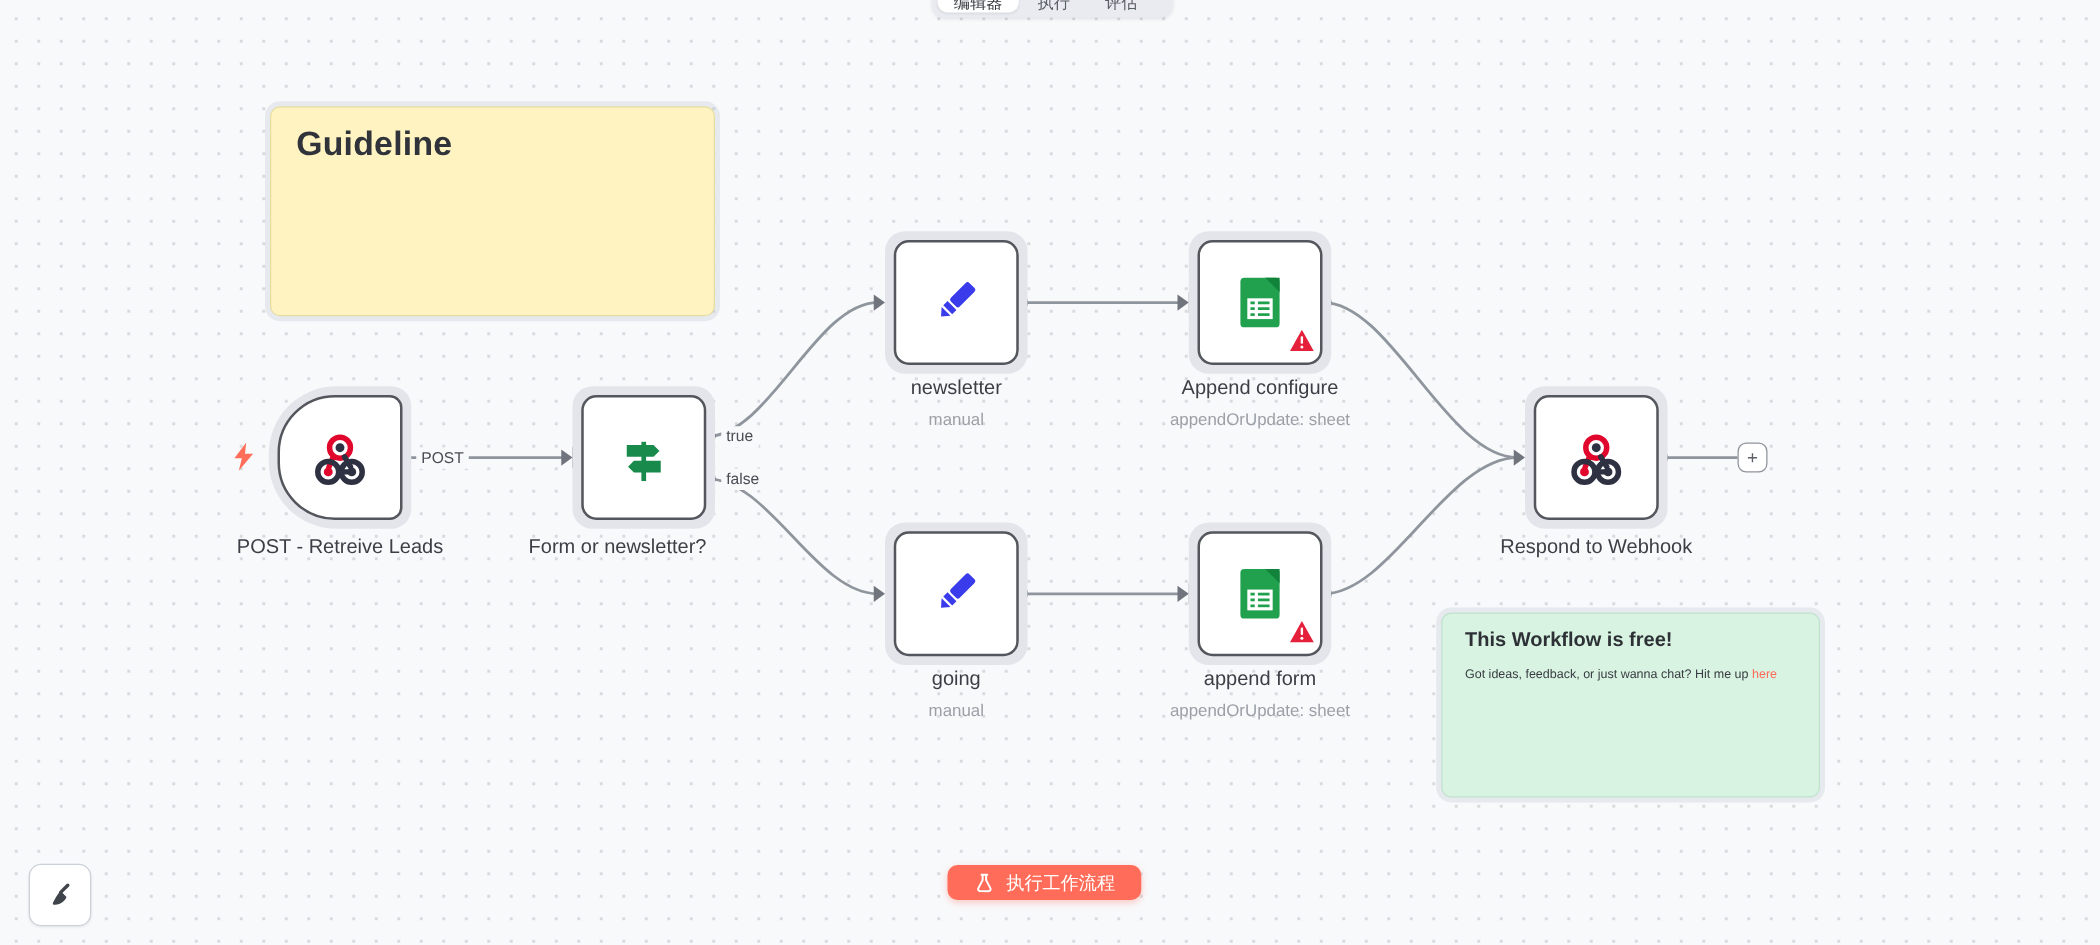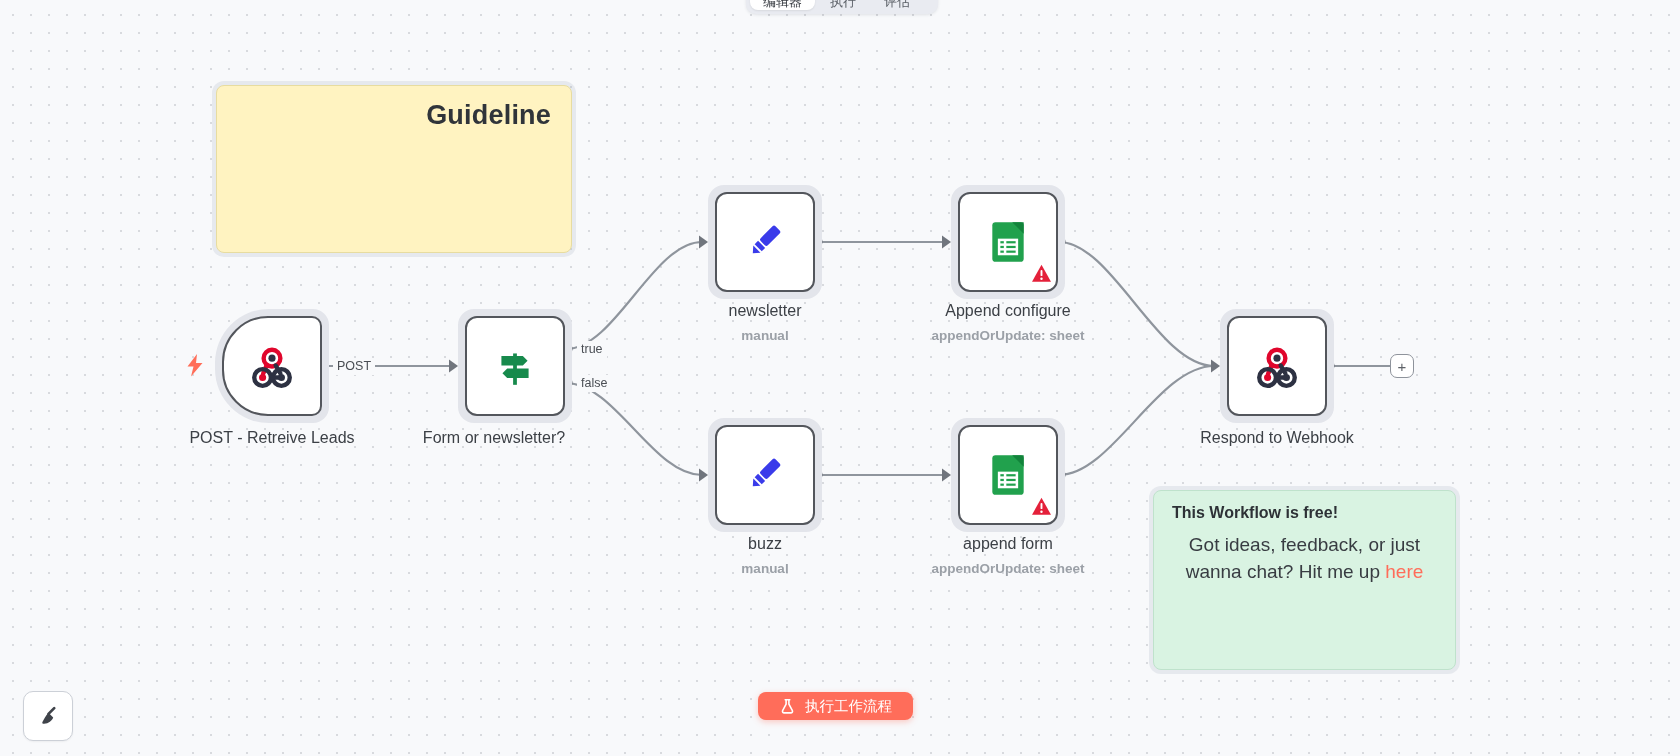--- a/index.html
+++ b/index.html
@@ -37,37 +37,36 @@
 
   
   .sticky {
     position:absolute; border-radius:8px; z-index:5;
     box-shadow:0 0 0 4px rgba(170,176,190,.22);
   }
   .sticky.yellow {
     left:216px; top:85px; width:356px; height:168px;
     background:#fff3c1; border:1px solid #e7dca0;
     padding:14px 20px;
-    text-align:right;
   }
   .sticky.yellow h1 {
     font-size:27px; font-weight:700; color:#30343a; letter-spacing:.2px;
   }
   .sticky.yellow ul { margin-top:34px; padding-left:22px; }
   .sticky.yellow li { font-size:15px; color:#383c42; margin-bottom:7px; }
   .sticky code {
     font-family:"DejaVu Sans Mono", monospace; font-size:13.5px; color:#7a86b4;
   }
   .sticky.green {
-    left:1153px; top:490px; width:303px; height:180px;
+    left:1153px; top:490px; width:303px; height:148px;
     background:#d9f3e2; border:1px solid #bfe2cc;
     padding:13px 18px;
   }
   .sticky.green h2 { font-size:16px; font-weight:700; color:#2d3136; margin-bottom:9px; }
-  .sticky.green p  { font-size:19px; line-height:27px; color:#383c42; margin-bottom:17px;text-align:center; }
+  .sticky.green p  { font-size:10px; line-height:17px; color:#383c42; margin-bottom:17px; }
   .sticky a.note-link { color:#ff6d5a; text-decoration:none; cursor:pointer; }
 
   
   .node {
     position:absolute; width:114px; height:114px;
     background:#e3e5eb; border-radius:16px; padding:7px; z-index:10; cursor:pointer;
   }
   .node-inner {
     width:100px; height:100px; background:#fff;
     border:2px solid #53565c; border-radius:12px;
@@ -75,21 +74,21 @@
   }
   .node.trigger { border-radius:54px 16px 16px 54px; }
   .node.trigger .node-inner { border-radius:46px 10px 10px 46px; }
 
   .node-label {
     position:absolute; transform:translateX(-50%);
     font-size:16px; color:#3c4046; white-space:nowrap; text-align:center; z-index:11;
   }
   .node-sublabel {
     position:absolute; transform:translateX(-50%);
-    font-size:13.5px; color:#9ba0a7; white-space:nowrap; text-align:left; z-index:11;font-weight:bold;
+    font-size:13.5px; color:#9ba0a7; white-space:nowrap; text-align:left; z-index:11;
   }
   .warn-badge { position:absolute; right:4px; bottom:3px; }
 
   
   svg.edges { position:absolute; inset:0; z-index:6; }
   .edge { stroke:#8f959d; stroke-width:2.2; fill:none; }
   .port-out { fill:#70757d; }
   .port-in  { fill:#70757d; }
   .edge-label {
     position:absolute; z-index:8; font-size:12.5px; color:#4a4e54;
@@ -254,21 +253,21 @@
     <div class="node-inner">
       <svg width="46" height="46" viewBox="0 0 44 44">
         <g transform="translate(22,21) rotate(45)" fill="#3a3bea">
           <rect x="-4.8" y="-17" width="9.6" height="20" rx="2"></rect>
           <rect x="-4.8" y="4.6" width="9.6" height="4.6"></rect>
           <polygon points="-4.8,11 4.8,11 0,16.5"></polygon>
         </g>
       </svg>
     </div>
   </div>
-  <div class="node-label" style="left:765px; top:535px;">buzz</div>
+  <div class="node-label" style="left:765px; top:535px;">going</div>
   <div class="node-sublabel" style="left:765px; top:561px;">manual</div>
 
   <div class="node" style="left:951px; top:418px;">
     <div class="node-inner">
       <svg width="46" height="46" viewBox="0 0 44 44">
         <rect x="7" y="3" width="30" height="38" rx="3" fill="#21a14d"></rect>
         <polygon points="26,3 37,14 37,3" fill="#12833b"></polygon>
         <g stroke="#ffffff" stroke-width="2.4" fill="none">
           <rect x="13.5" y="20" width="17" height="13.5"></rect>
           <line x1="13.5" y1="24.5" x2="30.5" y2="24.5"></line>

